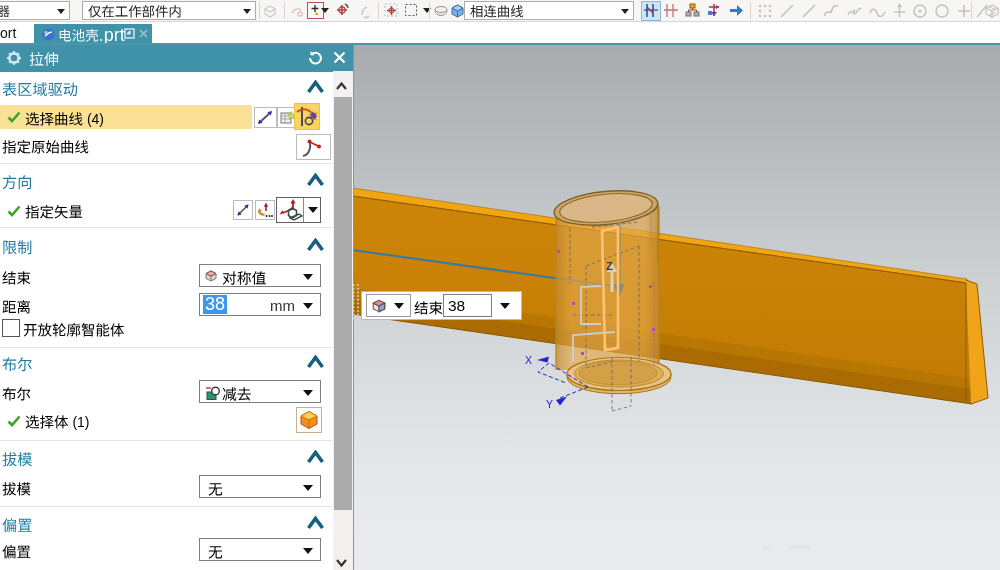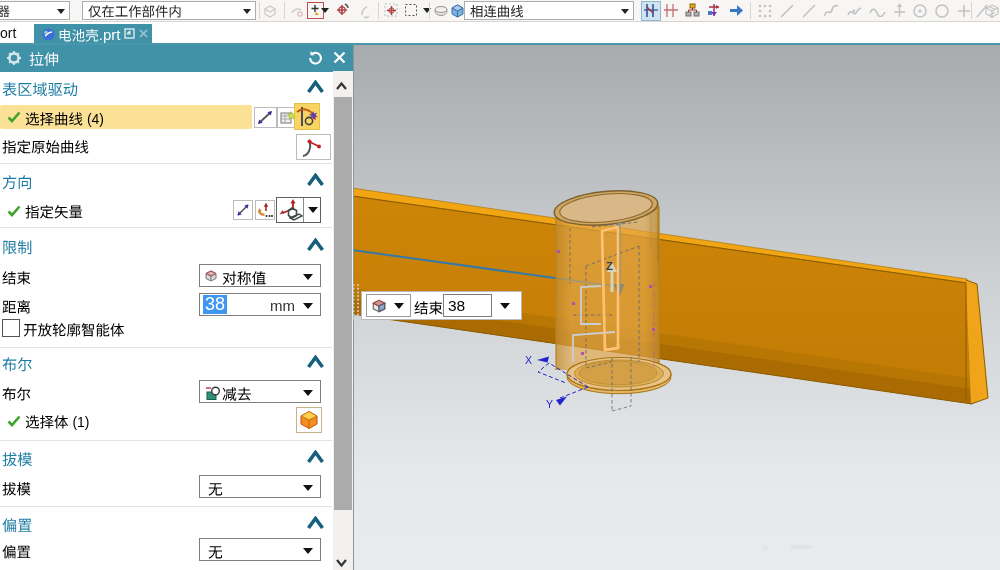--- a/index.html
+++ b/index.html
@@ -260,21 +260,21 @@
           <circle cx="6.5" cy="6.5" r="6" fill="#3b6fd4"></circle>
           <path d="M3 8c2-1 3-4 7-4" stroke="#fff" stroke-width="1.6" fill="none"></path>
           <circle cx="4" cy="4.5" r="1.8" fill="#9cc"></circle>
         </svg>
     <span style="position:absolute;left:24px;top:1px"><svg width="40.8" height="14.3" viewBox="0 -40 3000 1050" style="display:inline-block;vertical-align:middle;">
             <g transform="translate(0,880) scale(1,-1)" fill="#ffffff">
               <use href="#g7535" x="0"></use>
               <use href="#g6C60" x="1000"></use>
               <use href="#g58F3" x="2000"></use>
             </g>
-          </svg><span style="font-size:15px;vertical-align:middle">.prt</span></span>
+          </svg><span style="font-size:18px;vertical-align:middle">.prt</span></span>
     <svg style="position:absolute;left:90px;top:4px" width="11" height="11" viewBox="0 0 11 11">
           <rect x="1" y="1" width="9" height="9" fill="none" stroke="#e8f2f5" stroke-width="1.3"></rect>
           <path d="M3 6l3-3M6 3v3H3" stroke="#e8f2f5" stroke-width="1.2" fill="none"></path>
         </svg>
     <svg style="position:absolute;left:105px;top:4.5px" width="9" height="9" viewBox="0 0 9 9">
           <path d="M1 1l7 7M8 1L1 8" stroke="#9cc3cf" stroke-width="1.6"></path>
         </svg>
   </div>
 </div>
 <div class="abs" id="strip"></div>

